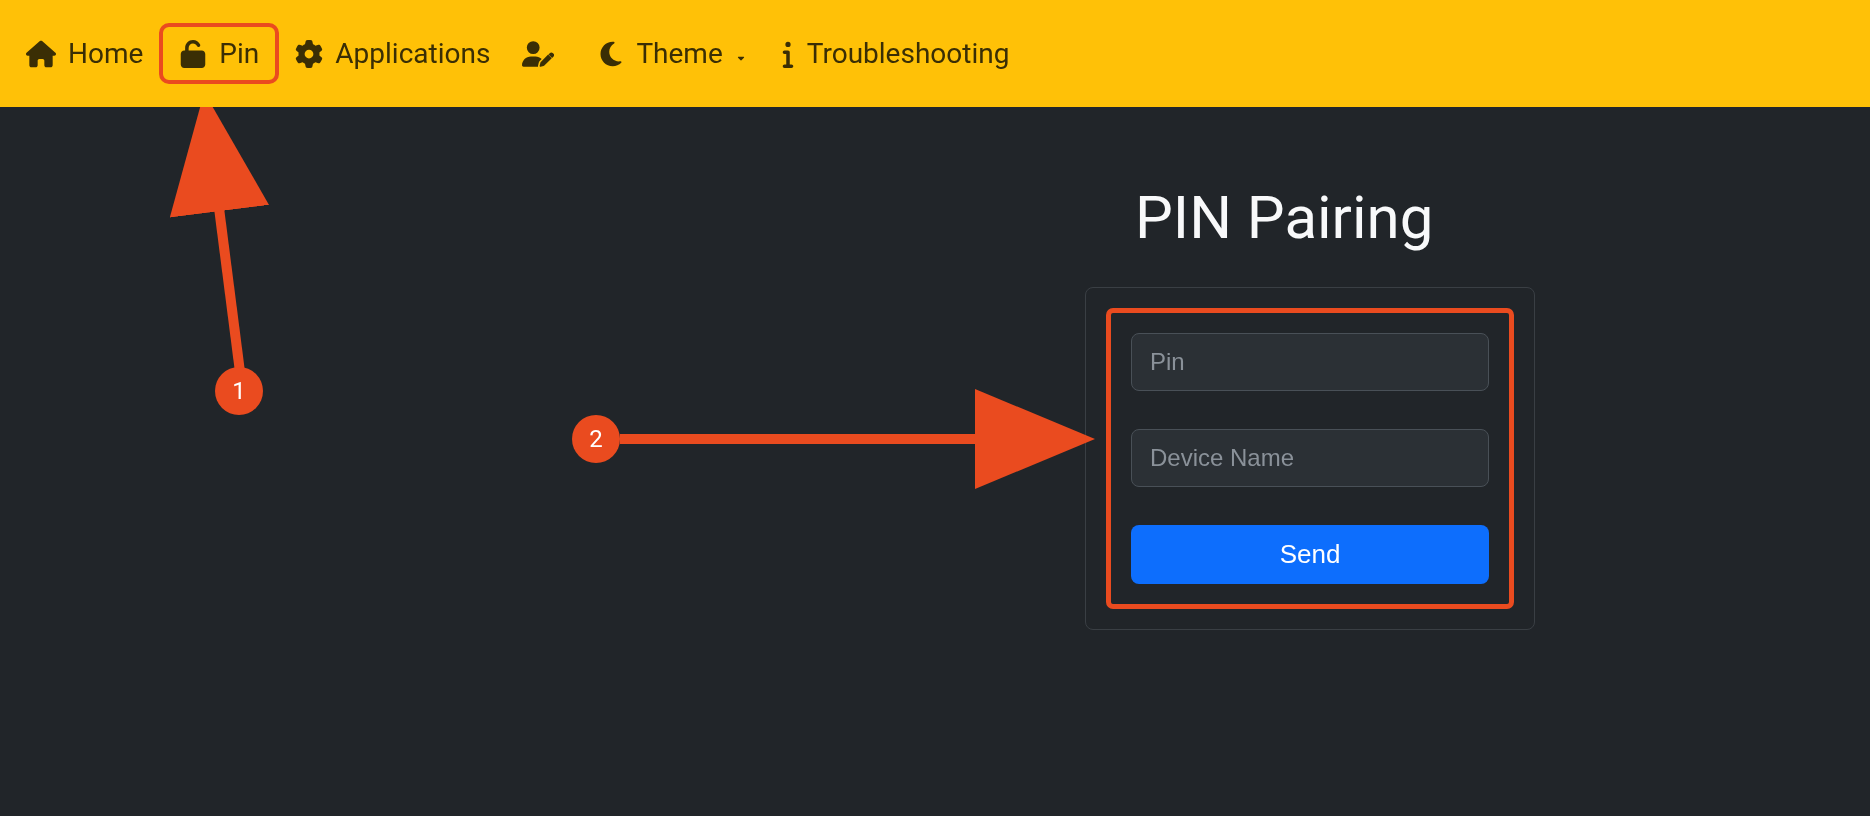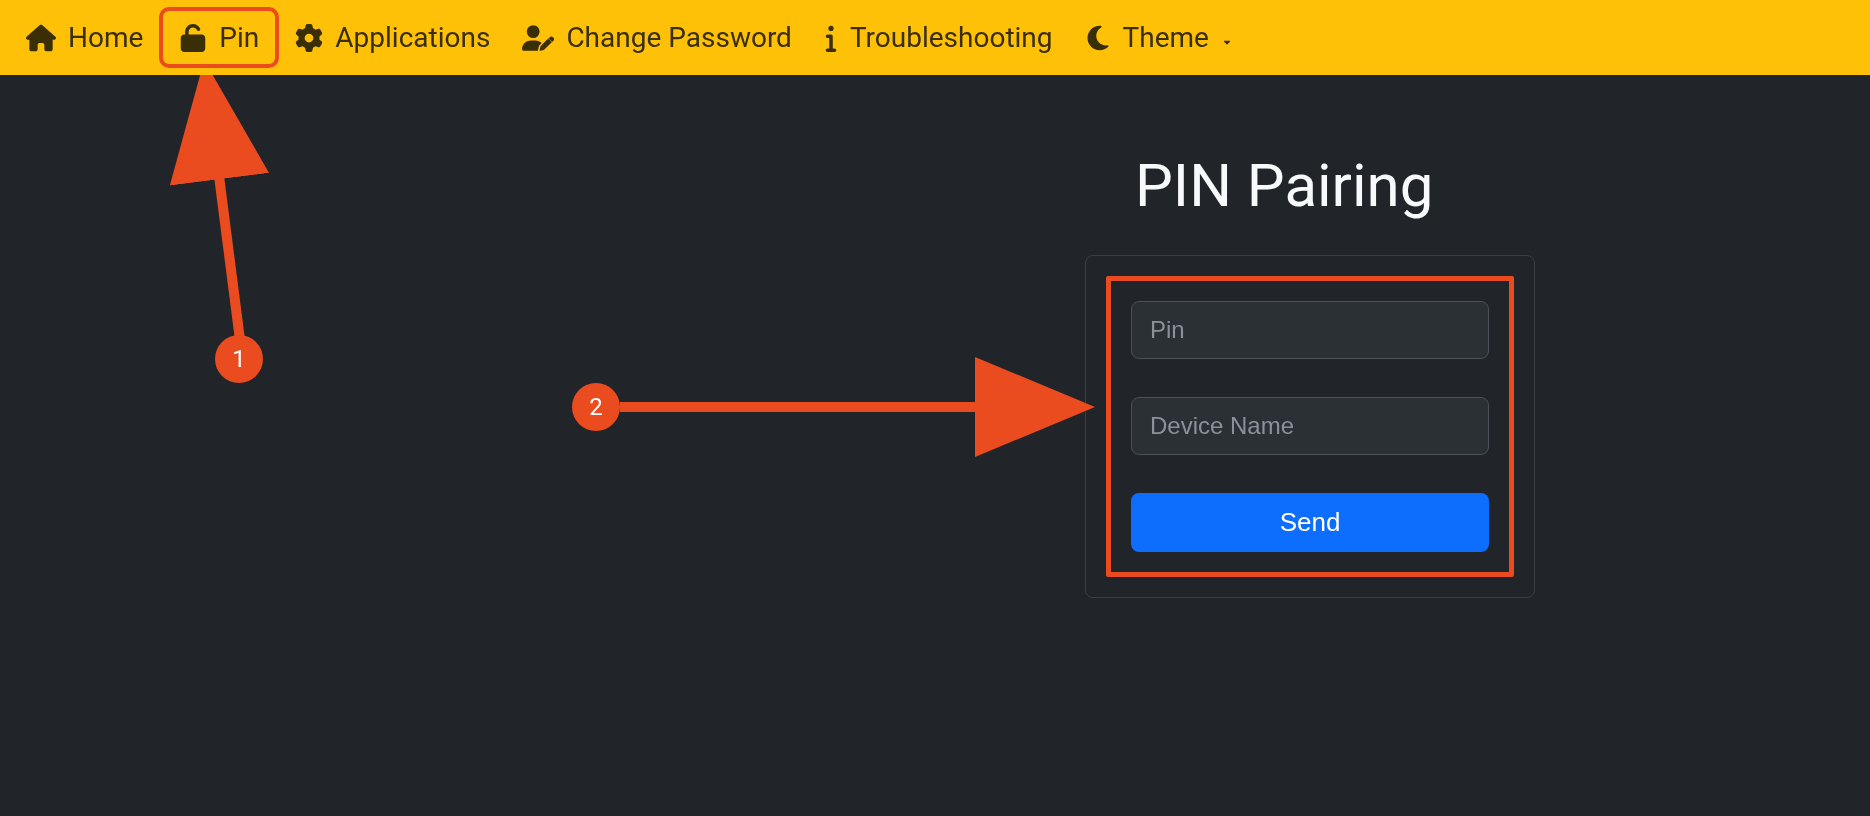--- a/index.html
+++ b/index.html
@@ -11,21 +11,21 @@
       font-family: -apple-system, BlinkMacSystemFont, "Segoe UI", Roboto, "Helvetica Neue", Arial, sans-serif;
       background: #212529;
       color: #fff;
       width: 1870px;
       height: 816px;
       overflow: hidden;
       position: relative;
     }
     .navbar {
       background: #ffc107;
-      height: 75px;
+      height: 107px;
       display: flex;
       align-items: center;
       padding: 0 10px;
     }
     .nav-item {
       display: flex;
       align-items: center;
       padding: 8px 16px;
       color: #3a2e05;
       font-size: 28px;
@@ -63,21 +63,21 @@
       position: absolute;
       top: 180px;
       left: 1085px;
       width: 450px;
       border: 1px solid #3a3f44;
       border-radius: 8px;
       padding: 20px;
     }
     .card-inner-highlight {
       border: 5px solid #ea4b1f;
-      border-radius: 2px;
+      border-radius: 7px;
       padding: 20px;
     }
     .form-input {
       width: 100%;
       background: #2b3035;
       border: 1px solid #495057;
       border-radius: 8px;
       padding: 14px 18px;
       font-size: 24px;
       color: #fff;
@@ -149,44 +149,43 @@
     </span>
     <span>Applications</span>
   </a>
 
   <a class="nav-item">
     <span class="icon-wrap">
       <svg width="32" height="28" viewBox="0 0 640 512" fill="#3a2e05">
           <path d="M224 256A128 128 0 1 0 224 0a128 128 0 1 0 0 256zm-45.7 48C79.8 304 0 383.8 0 482.3C0 498.7 13.3 512 29.7 512H322.8c-3.1-8.8-3.7-18.4-1.4-27.8l15-60.1c2.8-11.3 8.6-21.5 16.8-29.7l40.3-40.3c-32.1-31-75.7-50.1-123.9-50.1H178.3zm435.5-68.3c-15.0-15.0-39.4-15.0-54.4 0l-28.3 28.3 71.8 71.8 28.3-28.3c15-15 15-39.4 0-54.4l-17.4-17.4zM375.9 417c-4.1 4.1-7 9.2-8.4 14.9l-15 60.1c-1.4 5.5 .2 11.2 4.2 15.2s9.7 5.6 15.2 4.2l60.1-15c5.6-1.4 10.8-4.3 14.9-8.4L594.7 339.9l-71.8-71.8L375.9 417z"></path>
         </svg>
     </span>
-    <span>Change Password</span>
-  </a>
-
-  <a class="nav-item">
-    <span class="icon-wrap">
-      <svg width="14" height="28" viewBox="0 0 192 512" fill="#3a2e05">
-          <path d="M48 80a48 48 0 1 1 96 0A48 48 0 1 1 48 80zM0 224c0-17.7 14.3-32 32-32H96c17.7 0 32 14.3 32 32V448h32c17.7 0 32 14.3 32 32s-14.3 32-32 32H32c-17.7 0-32-14.3-32-32s14.3-32 32-32H64V256H32c-17.7 0-32-14.3-32-32z"></path>
-        </svg>
-    </span>
-    <span>Troubleshooting</span>
   </a>
 
   <a class="nav-item">
     <span class="icon-wrap">
       <svg width="26" height="28" viewBox="0 0 384 512" fill="#3a2e05">
           <path d="M223.5 32C100 32 0 132.3 0 256S100 480 223.5 480c60.6 0 115.5-24.2 155.8-63.4c5-4.9 6.3-12.5 3.1-18.7s-10.1-9.7-17-8.5c-9.8 1.7-19.8 2.6-30.1 2.6c-96.9 0-175.5-78.8-175.5-176c0-65.8 36-123.1 89.3-153.3c6.1-3.5 9.2-10.5 7.7-17.3s-7.3-11.9-14.3-12.5c-6.3-.5-12.6-.8-19-.8z"></path>
         </svg>
     </span>
     <span>Theme</span>
     <span class="caret">
       <svg width="16" height="10" viewBox="0 0 320 512" fill="#3a2e05">
           <path d="M137.4 374.6c12.5 12.5 32.8 12.5 45.3 0l128-128c9.2-9.2 11.9-22.9 6.9-34.9s-16.6-19.8-29.6-19.8L32 192c-12.9 0-24.6 7.8-29.6 19.8s-2.2 25.7 6.9 34.9l128 128z"></path>
         </svg>
     </span>
+  </a>
+
+  <a class="nav-item">
+    <span class="icon-wrap">
+      <svg width="14" height="28" viewBox="0 0 192 512" fill="#3a2e05">
+          <path d="M48 80a48 48 0 1 1 96 0A48 48 0 1 1 48 80zM0 224c0-17.7 14.3-32 32-32H96c17.7 0 32 14.3 32 32V448h32c17.7 0 32 14.3 32 32s-14.3 32-32 32H32c-17.7 0-32-14.3-32-32s14.3-32 32-32H64V256H32c-17.7 0-32-14.3-32-32z"></path>
+        </svg>
+    </span>
+    <span>Troubleshooting</span>
   </a>
 </div>
 
 <div class="main">
   <h1 class="page-title">PIN Pairing</h1>
 
   <div class="card">
     <div class="card-inner-highlight">
       <input class="form-input" type="text" placeholder="Pin" style="">
       <input class="form-input" type="text" placeholder="Device Name" style="">

